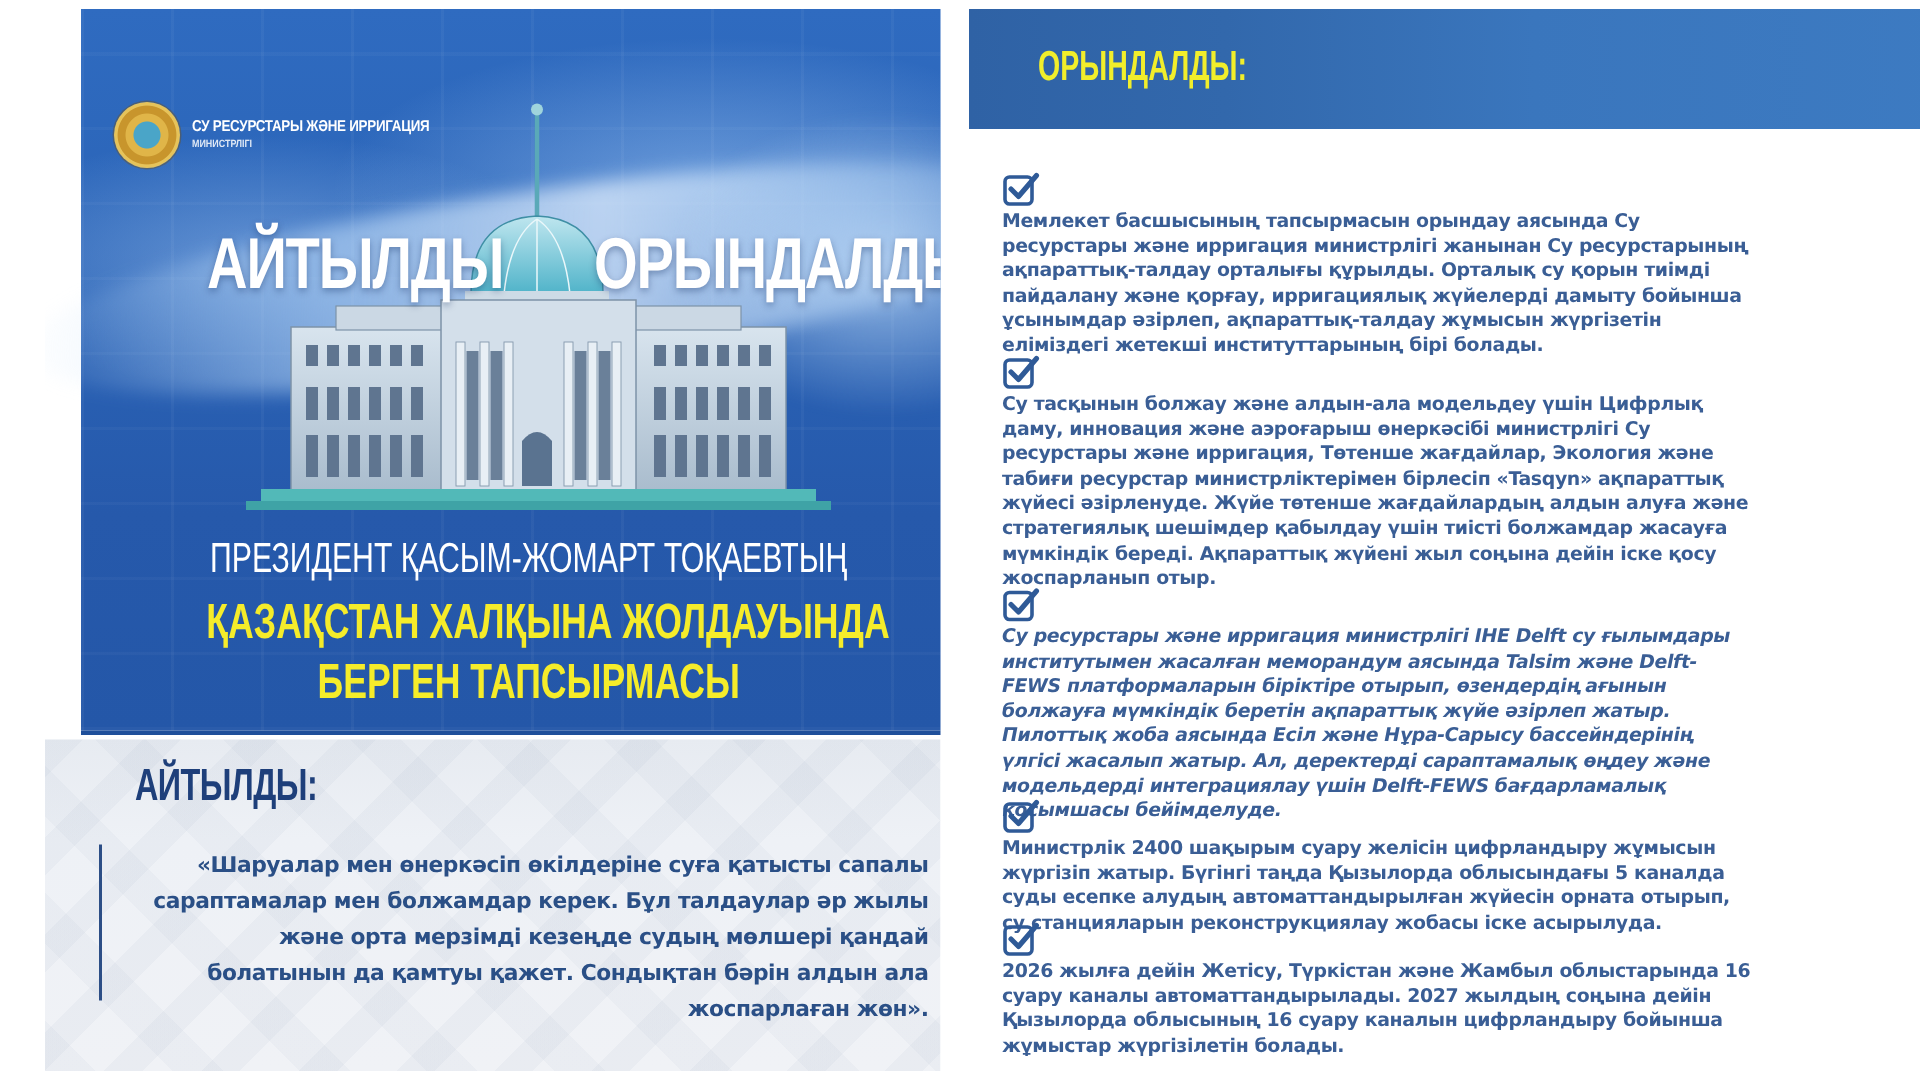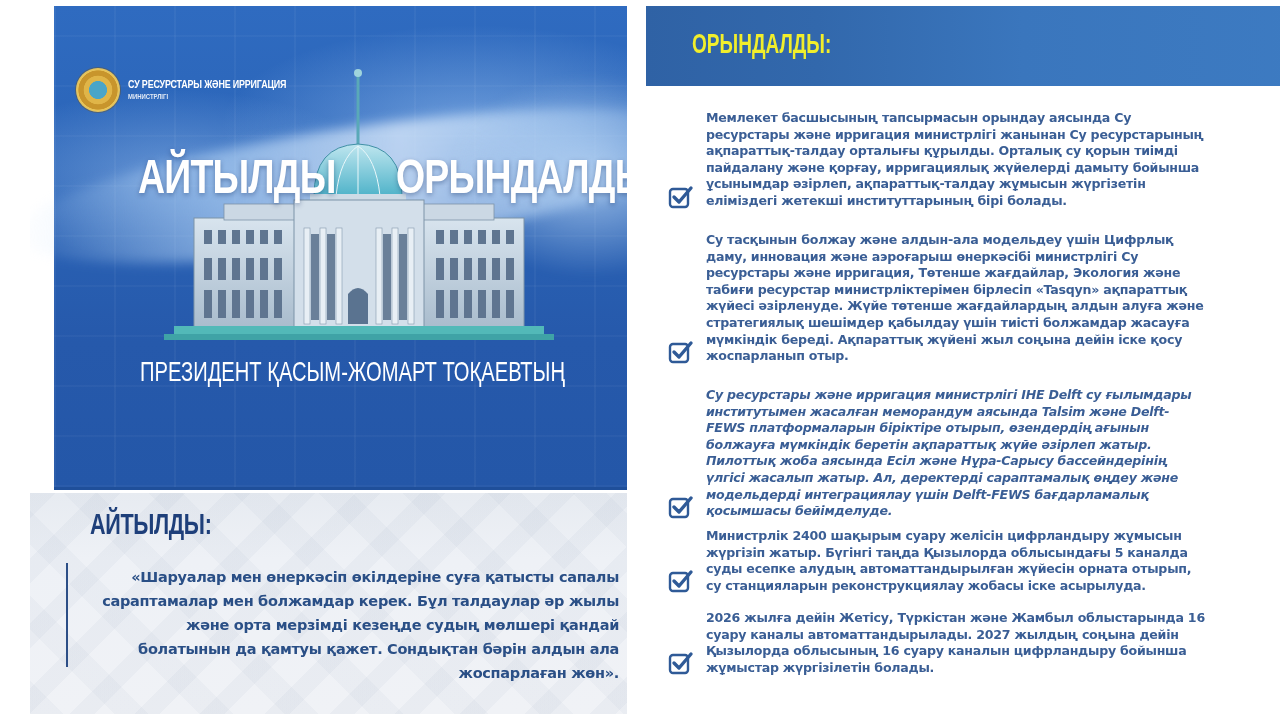--- a/index.html
+++ b/index.html
@@ -109,21 +109,21 @@
     .done-header {
       position: absolute; left: 0; top: 0; width: 684px; height: 80px;
       background: linear-gradient(90deg, #2f62a5 0%, #3268ac 25%, #3a76bd 55%, #3d7bc2 100%);
     }
     .done-title {
       position: absolute; left: 46px; top: 22px;
       font-family: "Liberation Sans", sans-serif; font-weight: 700;
       font-size: 28px; color: #f1ee2b; transform: scaleX(0.68); transform-origin: left;
     }
     .items { position: absolute; left: 22px; top: 104px; width: 560px; }
-    .item { position: relative; display: flex; align-items: flex-end; margin-bottom: 0; }
+    .item { position: relative; display: flex; align-items: flex-start; margin-bottom: 0; flex-direction: column; }
     .item .check { width: 26px; height: 26px; flex: 0 0 26px; margin-top: 3px; margin-right: 12px; }
     .item .text {
       font-family: "DejaVu Sans", sans-serif; font-weight: 700; font-size: 12.6px;
       line-height: 16.6px; color: #3a5e95; letter-spacing: -0.25px; width: 500px;
     }
     .item-0 { position: absolute; top: 0; }
     .item-1 { position: absolute; top: 122px; }
     .item-2 { position: absolute; top: 277px; font-style: italic; }
     .item-3 { position: absolute; top: 418px; }
     .item-4 { position: absolute; top: 500px; }
@@ -231,20 +231,24 @@
       </svg>
 
       <div class="big-title">
         <span class="word-left">АЙТЫЛДЫ</span>
         <span class="word-right">ОРЫНДАЛДЫ</span>
       </div>
 
       <div class="subtitle sub-white">
         <span class="line">ПРЕЗИДЕНТ ҚАСЫМ-ЖОМАРТ ТОҚАЕВТЫҢ</span>
       </div>
+      <div class="subtitle sub-yellow">
+        <span class="line">ҚАЗАҚСТАН ХАЛҚЫНА ЖОЛДАУЫНДА</span>
+        <span class="line">БЕРГЕН ТАПСЫРМАСЫ</span>
+      </div>
     </div>
 
     <div class="quote-section">
       <div class="said-heading">АЙТЫЛДЫ:</div>
       <div class="quote-bar"></div>
       <div class="quote-text">«Шаруалар мен өнеркәсіп өкілдеріне суға қатысты сапалы сараптамалар мен болжамдар керек. Бұл талдаулар әр жылы және орта мерзімді кезеңде судың мөлшері қандай болатынын да қамтуы қажет. Сондықтан бәрін алдын ала жоспарлаған жөн».</div>
     </div>
   </div>
 
   <div class="right-panel">

